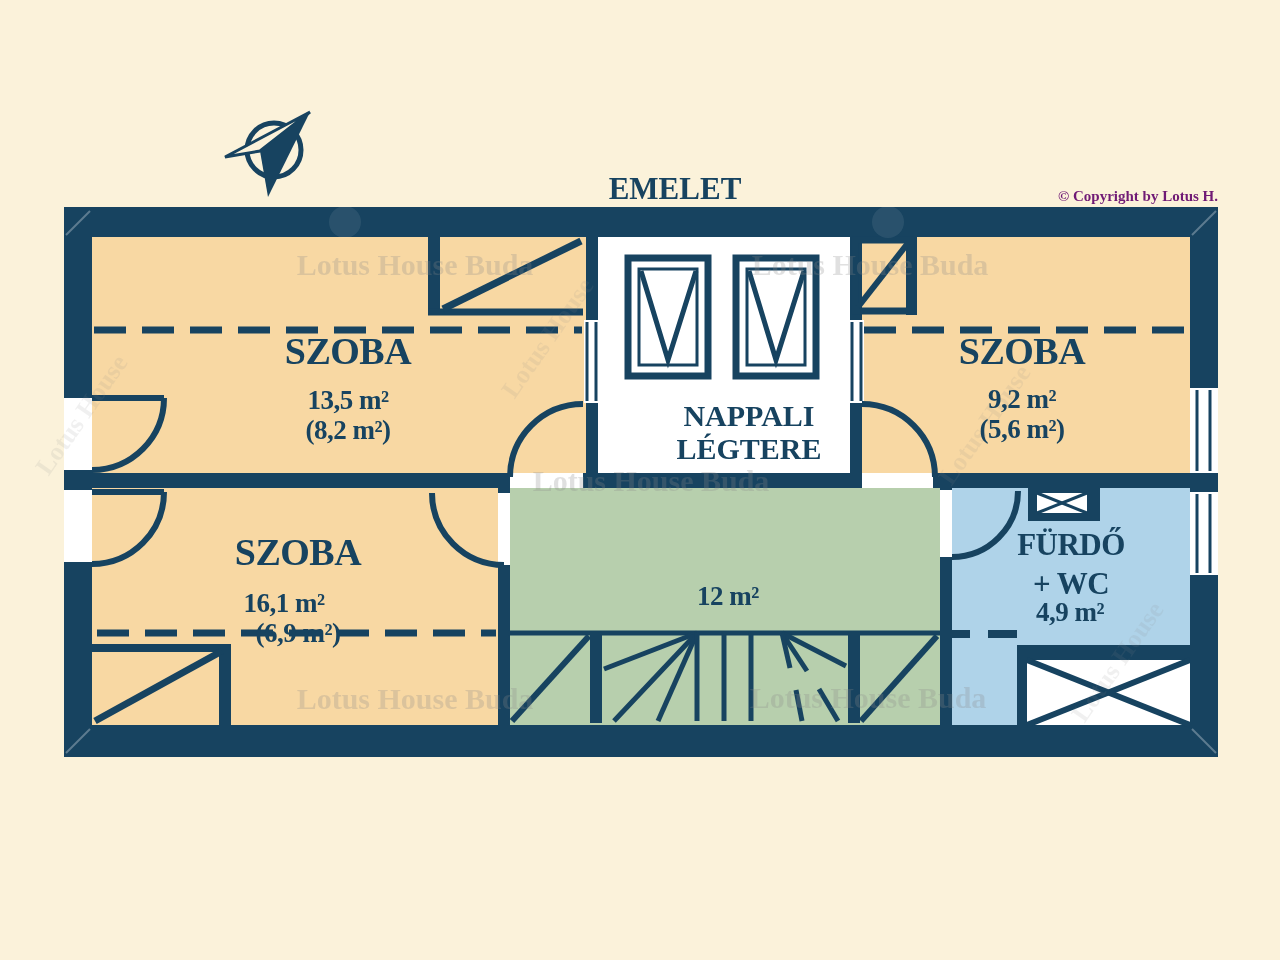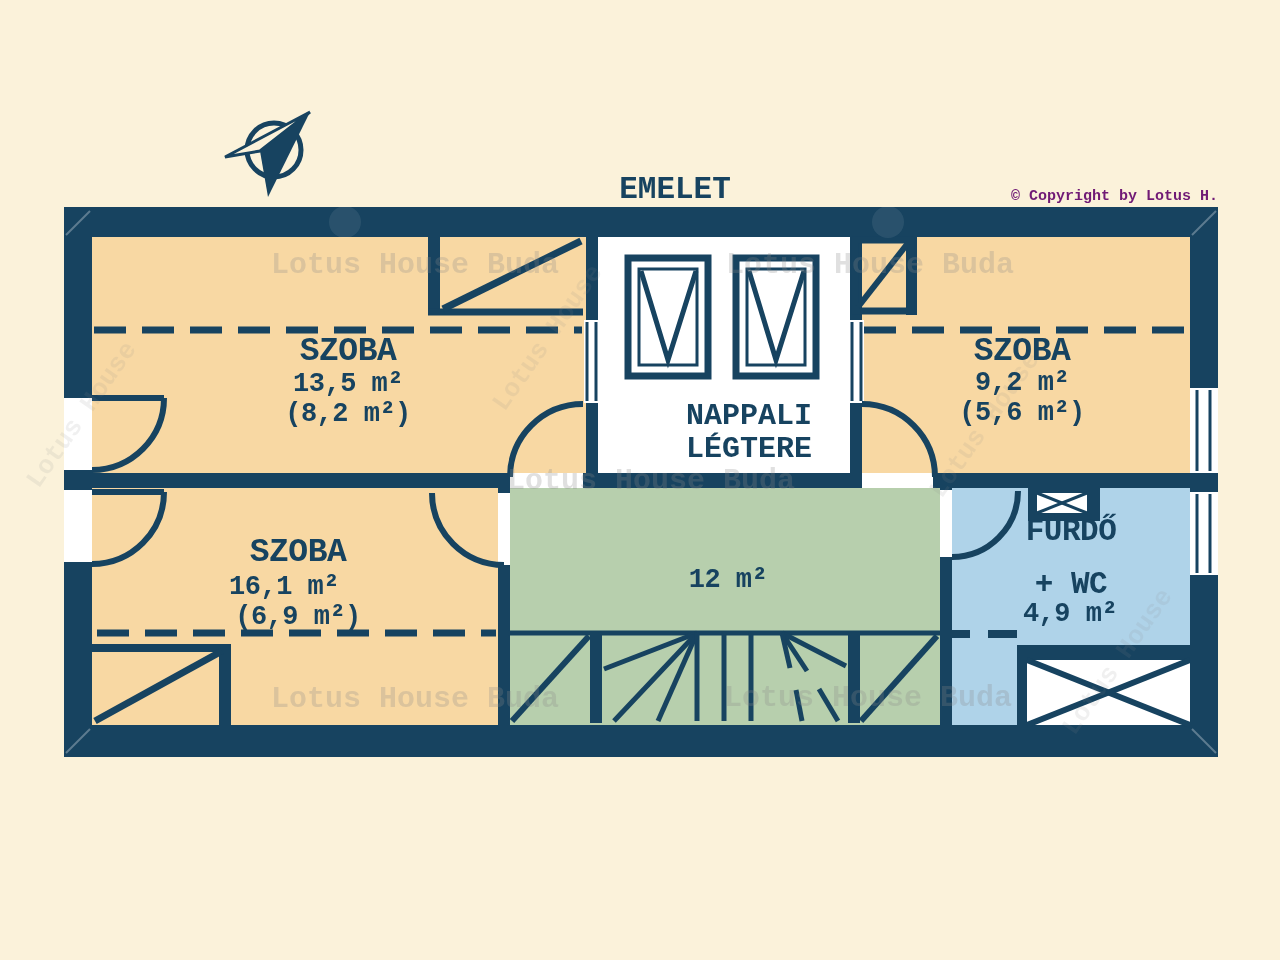--- a/index.html
+++ b/index.html
@@ -1,22 +1,22 @@
 <!DOCTYPE html>
 <html><head>
 <meta charset="utf-8">
 <style>
   html,body{margin:0;padding:0;background:#fbf2da;width:1280px;height:960px;overflow:hidden;}
   #canvas{position:relative;width:1280px;height:724px;background:#fbf2da;
-          font-family:Liberation Mono, monospace;}
+          font-family:Liberation Serif, serif;}
   svg{position:absolute;left:0;top:0;}
   .lbl{position:absolute;transform:translate(-50%,-50%);color:#174360;font-weight:bold;
        white-space:nowrap;text-align:center;letter-spacing:-0.5px;}
-  .room-name{font-size:33px;}
-  .room-area{font-size:27px;}
+  .room-name{font-size:38px;}
+  .room-area{font-size:27px;margin-top:16px;}
   .nappali-line{font-size:30px;letter-spacing:0;margin-left:28px;}
   .furdo-line{font-size:31px;}
   .title{font-size:31px;letter-spacing:0;}
   .copyright{position:absolute;color:#701a75;font-size:15px;font-weight:bold;
              white-space:nowrap;transform:translate(-100%,-50%);}
   .wm{position:absolute;transform:translate(-50%,-50%);color:#8a8a8a;opacity:0.26;
       font-size:30px;font-weight:bold;white-space:nowrap;pointer-events:none;text-align:center;}
   .wm-rot{position:absolute;transform:translate(-50%,-50%) rotate(-55deg);color:#8a8a8a;
       opacity:0.12;font-size:26px;font-weight:bold;white-space:nowrap;pointer-events:none;}
 </style>
@@ -203,17 +203,17 @@
 
   <div class="lbl room-name" style="left:298px;top:552px;">SZOBA</div>
   <div class="lbl room-area" style="left:284px;top:587px;">16,1 m²</div>
   <div class="lbl room-area" style="left:298px;top:617px;">(6,9 m²)</div>
 
   <div class="lbl nappali-line" style="left:721px;top:416px;">NAPPALI</div>
   <div class="lbl nappali-line" style="left:721px;top:449px;">LÉGTERE</div>
 
   <div class="lbl room-area" style="left:728px;top:580px;">12 m²</div>
 
-  <div class="lbl furdo-line" style="left:1071px;top:531px;">FÜRDŐ</div>
+  <div class="lbl furdo-line" style="left:1071px;top:545px;">FÜRDŐ</div>
   <div class="lbl furdo-line" style="left:1071px;top:584px;">+ WC</div>
-  <div class="lbl room-area" style="left:1070px;top:614px;">4,9 m²</div>
+  <div class="lbl room-area" style="left:1070px;top:596px;">4,9 m²</div>
 
 </div>
 
 </body></html>

